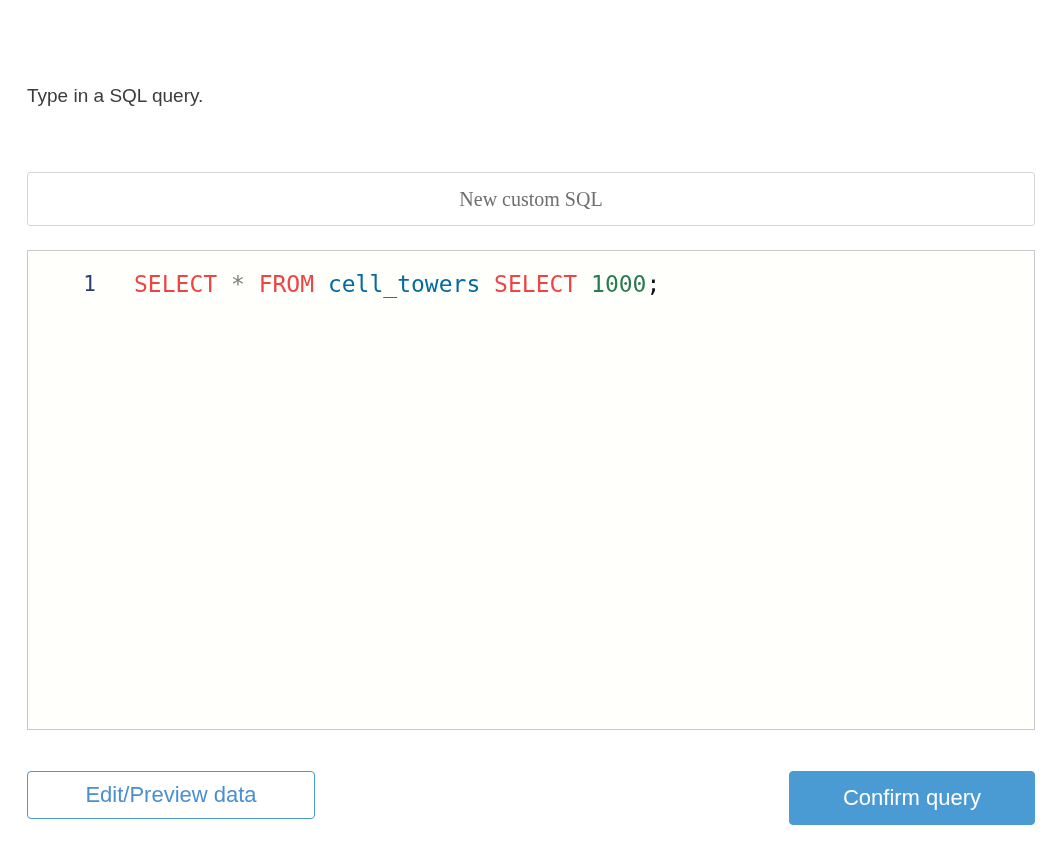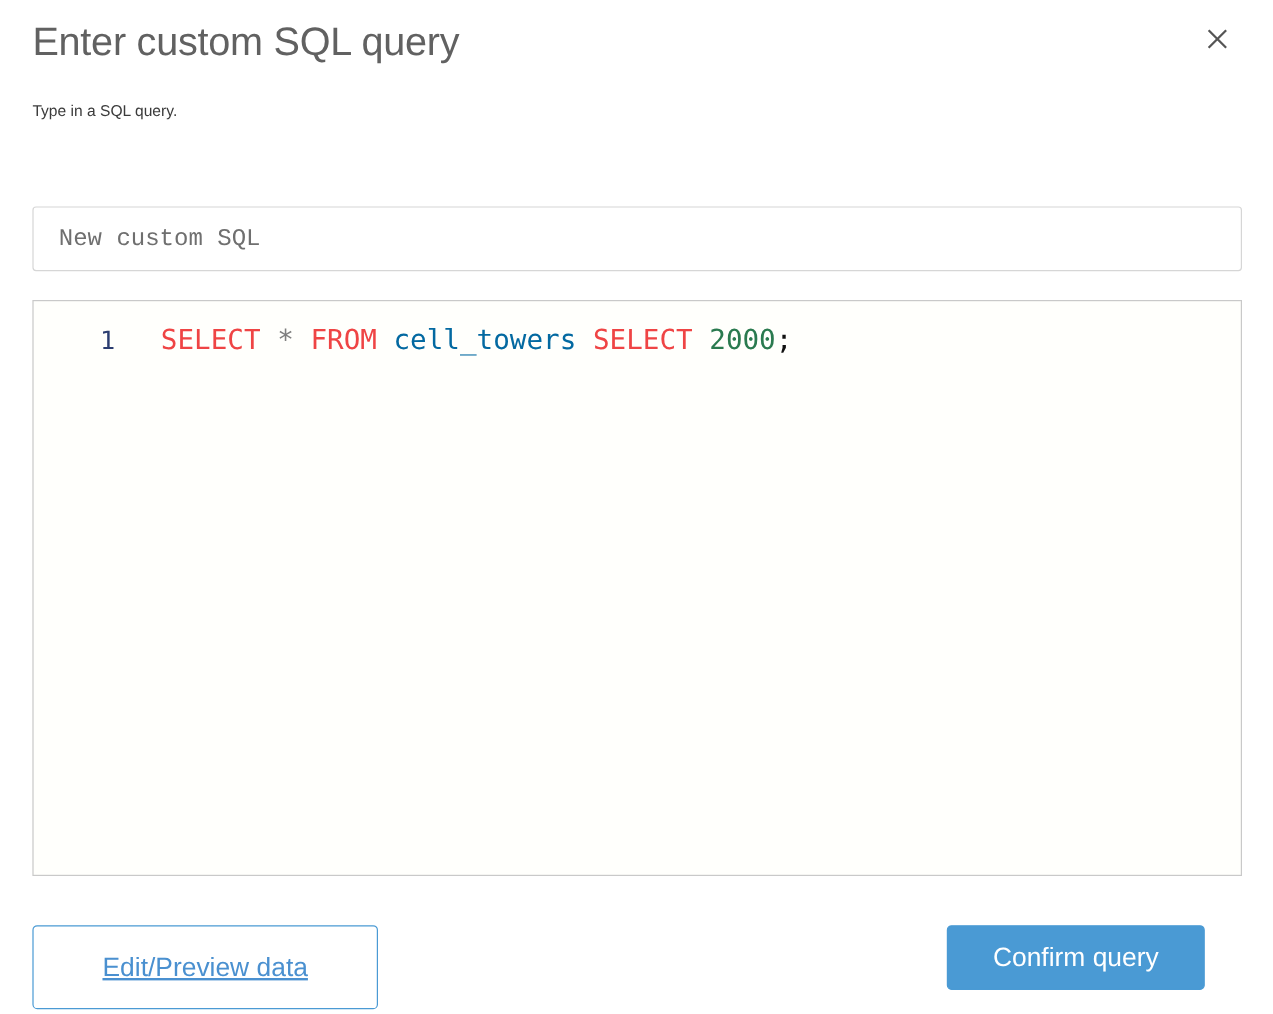--- a/index.html
+++ b/index.html
@@ -56,42 +56,43 @@
     background: transparent;
     border: none;
     padding: 0;
   }
   .close-button svg { display: block; }
 
   .dialog-subtitle {
     position: absolute;
     left: 27px;
     top: 85px;
-    font-size: 13px;
+    font-size: 19px;
     font-weight: 400;
     color: #3b3b3b;
     white-space: nowrap;
   }
 
   
   .name-input {
     position: absolute;
     left: 27px;
     top: 172px;
     width: 1008px;
     height: 54px;
     box-sizing: border-box;
     border: 1px solid #d6d6d6;
     border-radius: 3px;
     background: #ffffff;
-    font-family: Liberation Mono, monospace;
+    font-family: Liberation Serif, serif;
     font-size: 20px;
     color: #404040;
     padding: 0 21px;
     outline: none;
+    text-align: center;
   }
   .name-input::placeholder {
     color: #6f6f6f;
     opacity: 1;
   }
 
   
   .sql-editor {
     position: absolute;
     left: 27px;
@@ -146,61 +147,49 @@
     display: flex;
     align-items: center;
     justify-content: center;
     cursor: pointer;
     padding: 0;
   }
   .btn-secondary {
     left: 27px;
     top: 771px;
     width: 288px;
-    height: 70px;
+    height: 48px;
     background: #ffffff;
     border: 1px solid #4a9ad4;
     color: #4a90d0;
-    text-decoration: underline;
   }
   .btn-primary {
     left: 789px;
     top: 771px;
-    width: 215px;
+    width: 246px;
     height: 54px;
     background: #4a9ad4;
     border: 1px solid #4a9ad4;
     color: #ffffff;
   }
 </style>
 </head>
 <body>
 
 <div class="dialog">
 
-  <div class="dialog-header">
-    <div class="dialog-title">Enter custom SQL query</div>
-
-    <button class="close-button">
-      <span>
-        <svg width="19" height="19" viewBox="0 0 19 19" aria-hidden="true">
-          <path d="M2.2 2.2 L16.8 16.8 M16.8 2.2 L2.2 16.8" stroke="#555555" stroke-width="1.9" stroke-linecap="butt" fill="none"></path>
-        </svg>
-      </span>
-    </button>
-  </div>
 
   <div class="dialog-subtitle">Type in a SQL query.</div>
 
   <input class="name-input" type="text" placeholder="New custom SQL" style="">
 
   <div class="sql-editor">
     <div class="editor-line">
       <span class="line-number">1</span>
-      <span class="code-text"><span class="tok-keyword">SELECT</span><span> </span><span class="tok-operator">*</span><span> </span><span class="tok-keyword">FROM</span><span> </span><span class="tok-identifier">cell_towers</span><span> </span><span class="tok-keyword">SELECT</span><span> </span><span class="tok-number">2000</span><span class="tok-punct">;</span></span>
+      <span class="code-text"><span class="tok-keyword">SELECT</span><span> </span><span class="tok-operator">*</span><span> </span><span class="tok-keyword">FROM</span><span> </span><span class="tok-identifier">cell_towers</span><span> </span><span class="tok-keyword">SELECT</span><span> </span><span class="tok-number">1000</span><span class="tok-punct">;</span></span>
     </div>
   </div>
 
   <button class="btn btn-secondary">Edit/Preview data</button>
 
   <button class="btn btn-primary">Confirm query</button>
 
 </div>
 
 </body></html>

